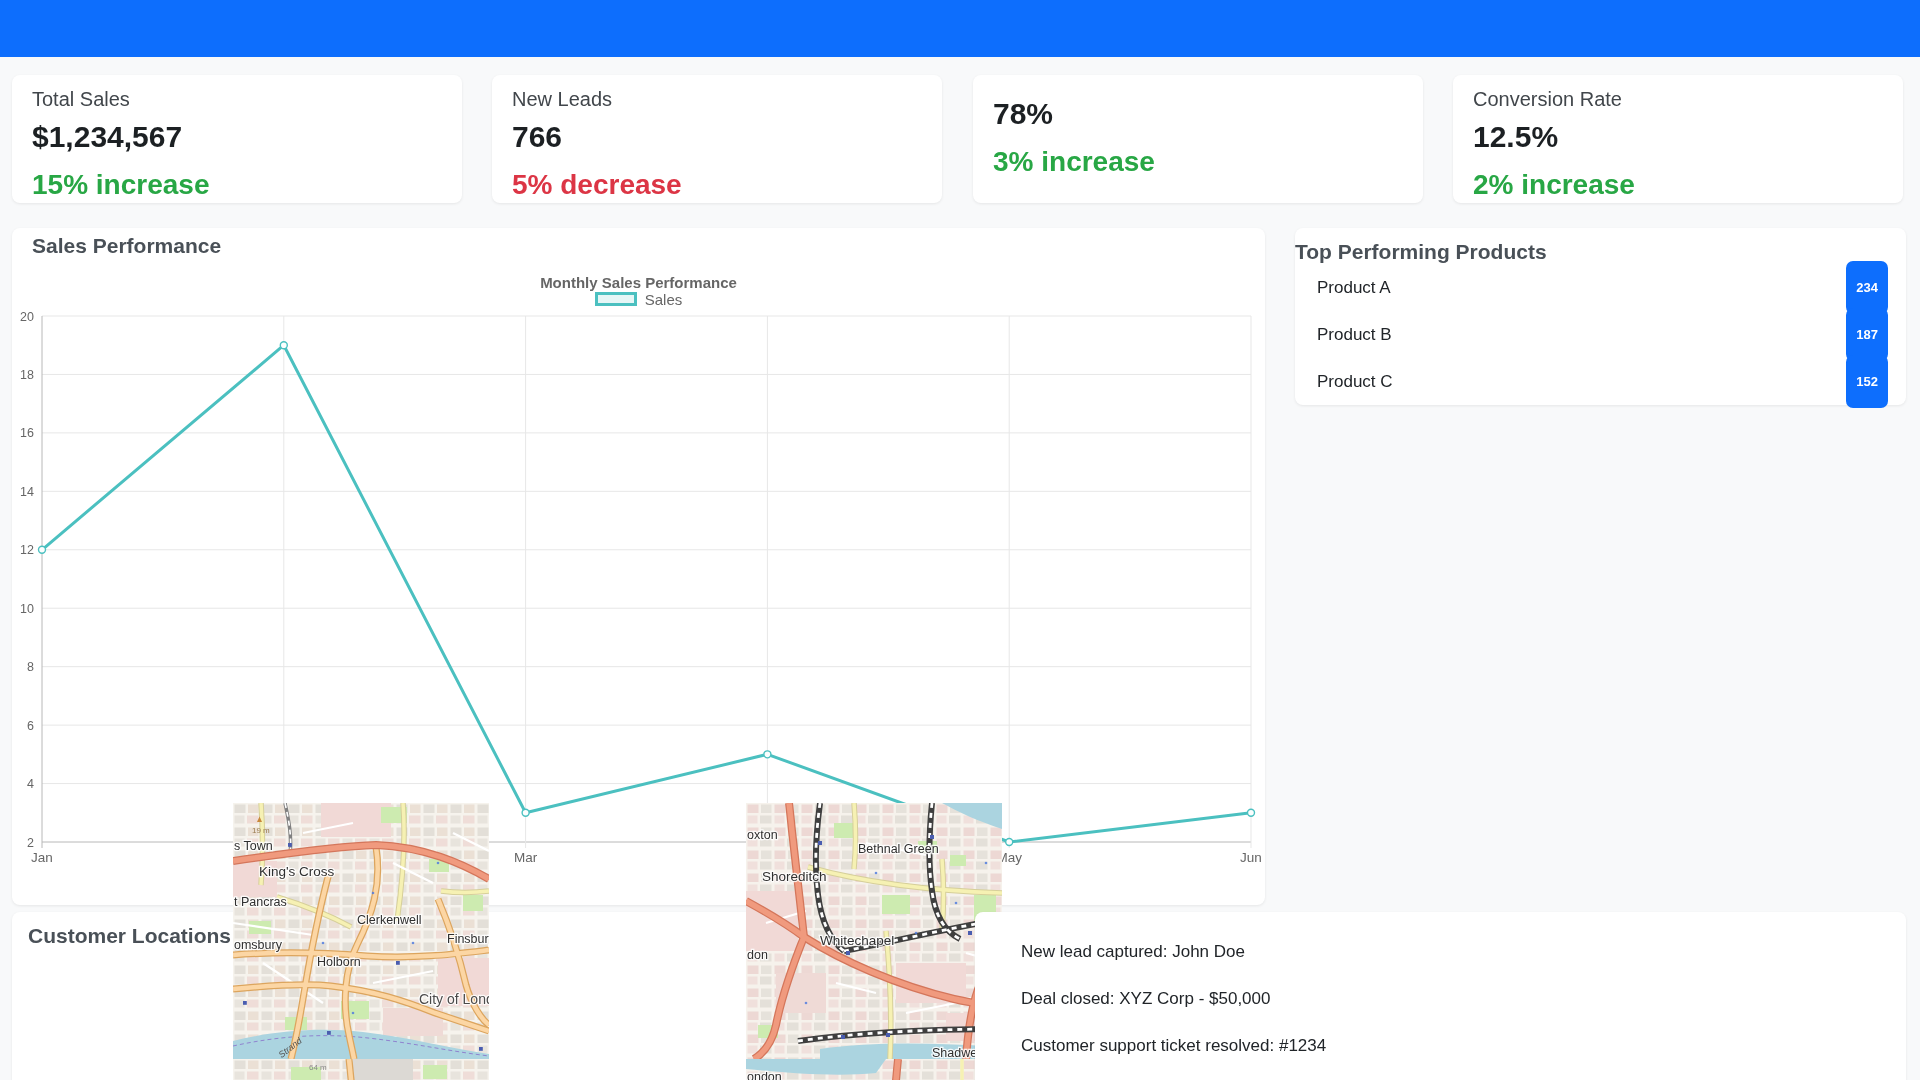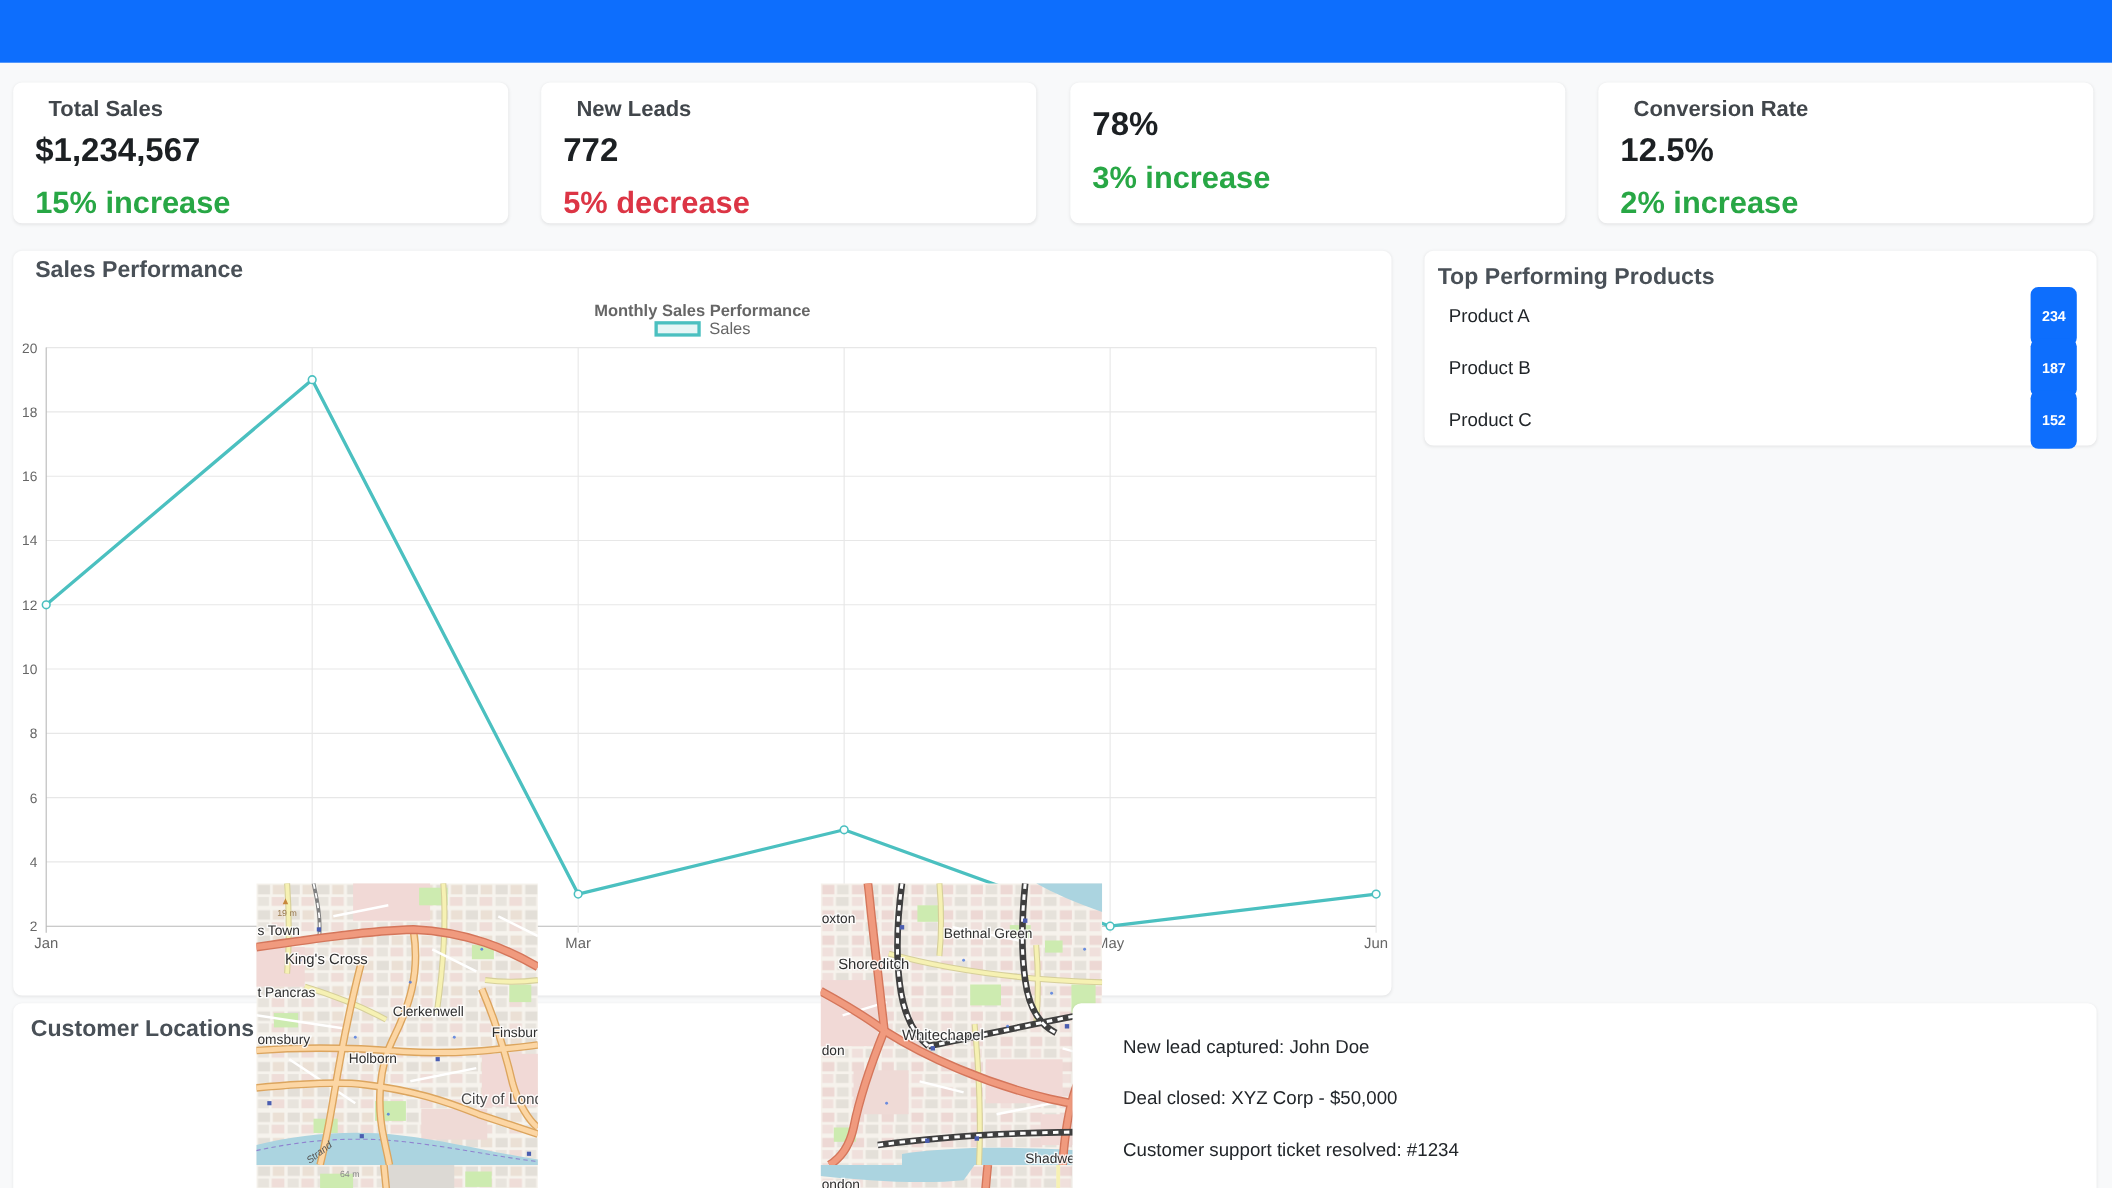--- a/index.html
+++ b/index.html
@@ -14,21 +14,21 @@
     position:absolute; left:0; top:0; width:1920px; height:57px;
     background: var(--header-blue, #0d6efd);
   }
   .card {
     position:absolute; background:#fff; border-radius:8px;
     box-shadow:0 1px 3px rgba(0,0,0,.08);
     z-index:1;
   }
   
   .kpi { top:75px; width:450px; height:128px; padding:13px 20px 0 20px; }
-  .kpi-title { font-size:20px; font-weight:700; color:#41464b;margin-left:12px; }
+  .kpi-title { font-size:20px; font-weight:400; color:#41464b; }
   .kpi-value { font-size:30px; font-weight:700; color:#1c2023; margin-top:9px; }
   .kpi-change { font-size:28px; font-weight:700; margin-top:15px; }
   .kpi-change.up   { color: var(--positive-green,#28a745); }
   .kpi-change.down { color: var(--negative-red,#dc3545); }
 
   .section-heading { font-size:21px; font-weight:700; color:#495057; }
 
   
   #sales-card { left:12px; top:228px; width:1253px; height:677px; }
   #sales-card .section-heading { margin:6px 0 0 20px; }
@@ -37,21 +37,21 @@
   .legend-swatch {
     display:inline-block; width:42px; height:14px;
     border:3px solid var(--line-teal,#4bc0c0);
     background: rgba(75,192,192,.14); margin-right:8px;
   }
   .legend-label { font-size:15px; color:#666; }
   #chart-svg { display:block; margin-top:2px; }
 
   
   #products-card { left:1295px; top:228px; width:611px; height:177px; padding:12px 0 0 0; }
-  #products-card .section-heading { margin-left:12px; }
+  #products-card .section-heading { }
   .product-row {
     display:flex; justify-content:space-between; align-items:center;
     height:47px; padding:0 18px 0 22px; font-size:17px; color:#212529;
   }
   .badge {
     background: var(--badge-blue,#0d6efd); color:#fff;
     font-size:13px; font-weight:700; padding:20px 10px; border-radius:7px;
     line-height:1;
   }
 
@@ -76,21 +76,21 @@
 
 <header class="navbar"></header>
 
 <section class="card kpi" style="left:12px">
   <div class="kpi-title">Total Sales</div>
   <div class="kpi-value">$1,234,567</div>
   <div class="kpi-change up">15% increase</div>
 </section>
 <section class="card kpi" style="left:492px">
   <div class="kpi-title">New Leads</div>
-  <div class="kpi-value">772</div>
+  <div class="kpi-value">766</div>
   <div class="kpi-change down">5% decrease</div>
 </section>
 <section class="card kpi" style="left:973px">
   <div class="kpi-value">78%</div>
   <div class="kpi-change up">3% increase</div>
 </section>
 <section class="card kpi" style="left:1453px">
   <div class="kpi-title">Conversion Rate</div>
   <div class="kpi-value">12.5%</div>
   <div class="kpi-change up">2% increase</div>

